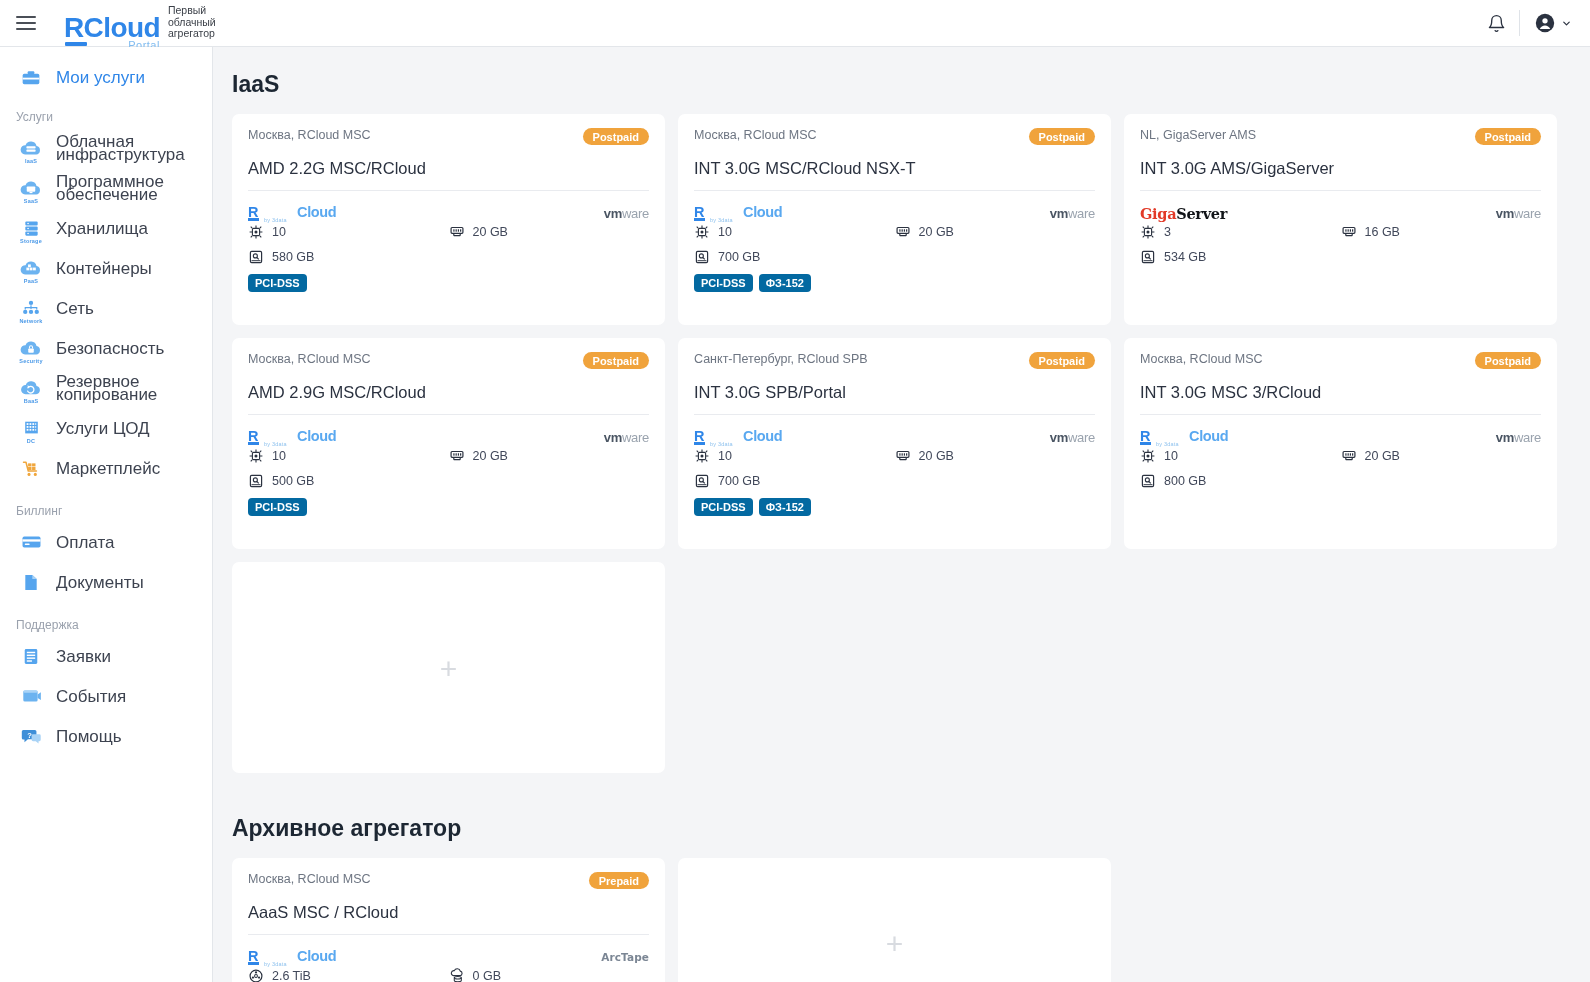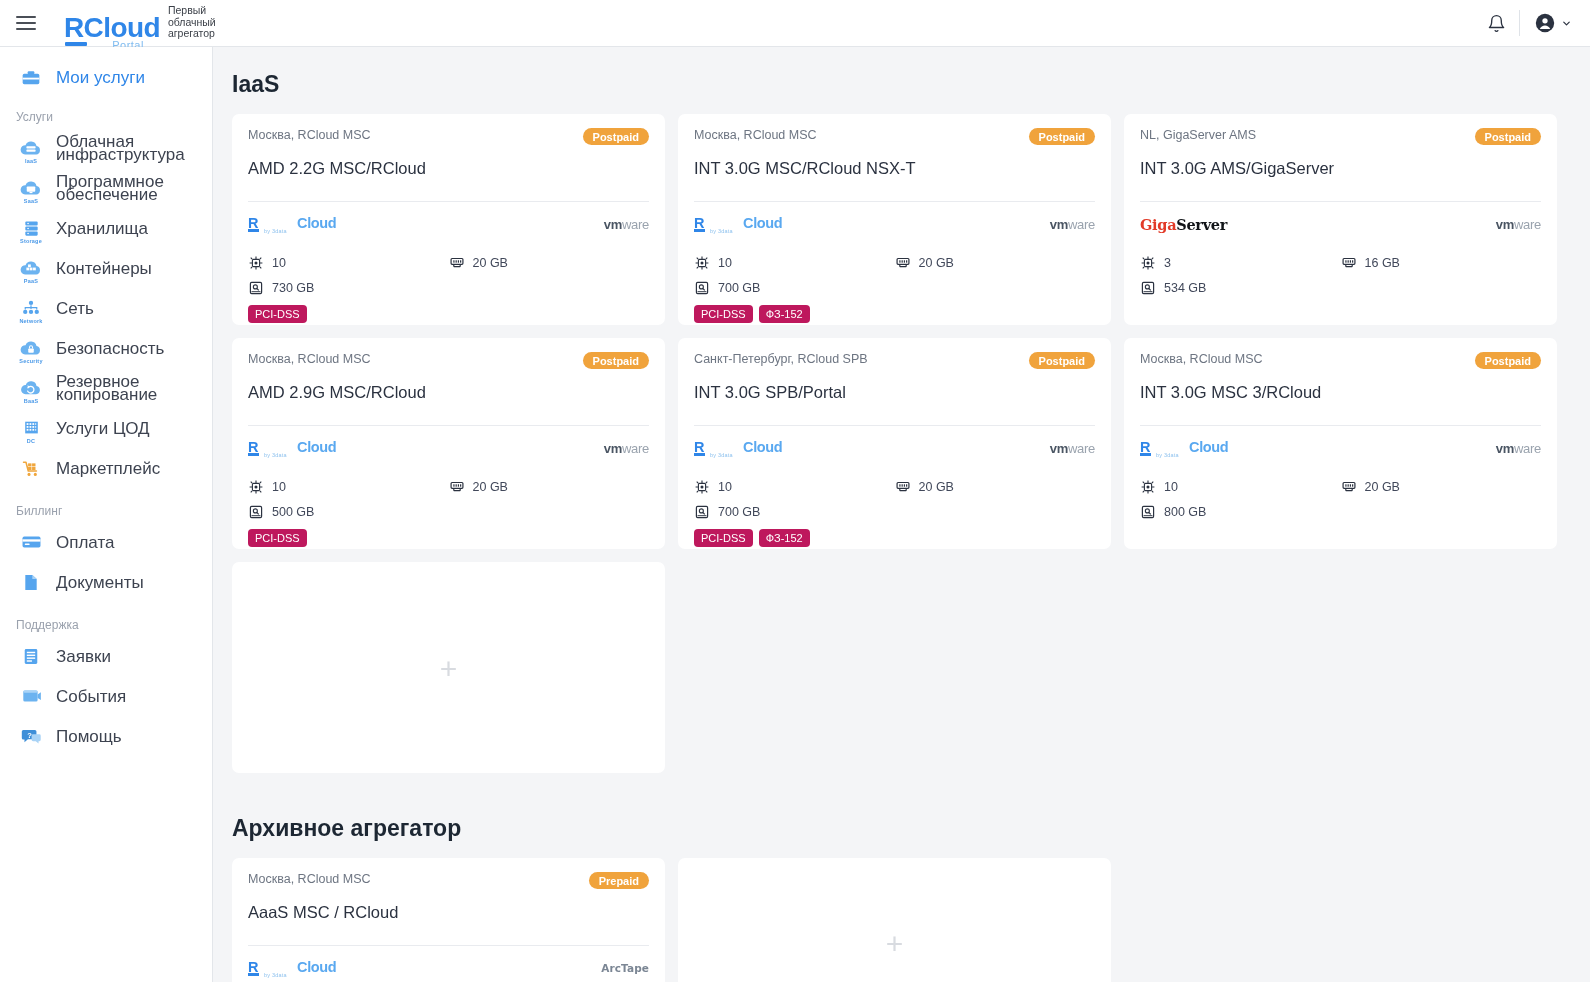--- a/index.html
+++ b/index.html
@@ -18,21 +18,21 @@
   .burger { width: 20px; height: 14px; margin-left: 16px; display: flex;
     flex-direction: column; justify-content: space-between; cursor: pointer; }
   .burger span { display: block; height: 2px; background: #4a4f57; border-radius: 1px; }
   .brand { display: flex; align-items: flex-end; margin-left: 28px; }
   .brand-rcloud { position: relative; display: block; }
   .brand-rcloud .rc-main {
     font-size: 28px; font-weight: bold; color: #2f86e8; letter-spacing: -0.6px;
     line-height: 26px; font-family: "Liberation Sans", sans-serif;
   }
   .brand-rcloud .rc-portal {
-    position: absolute; right: 16px; bottom: -10px;
+    position: absolute; right: 0; bottom: -10px;
     font-size: 11px; color: #7fbbf0; letter-spacing: 0.5px;
   }
   .brand-rcloud .rc-bar {
     position: absolute; left: 1px; bottom: -5px; width: 22px; height: 4px;
     background: #2f86e8; border-radius: 1px;
   }
   .brand-tag {
     margin-left: 8px; margin-bottom: 1px; font-size: 10.5px; line-height: 11.5px;
     color: #3a3f47; white-space: pre-line;
   }
@@ -77,47 +77,47 @@
   .card.arc { height: 170px; }
   .card.empty { background: #ffffff; display: flex; align-items: center;
     justify-content: center; }
   .card-head { display: flex; align-items: flex-start; }
   .card-loc { font-size: 12.5px; color: #6d7582; }
   .badge-pay {
     margin-left: auto; background: #f0a33c; color: #ffffff;
     font-size: 11px; font-weight: bold; border-radius: 10px; padding: 2.5px 10px;
     line-height: 12px;
   }
-  .card-name { font-size: 16.5px; color: #2b3240; margin-top: 14px; padding-bottom: 23px;
+  .card-name { font-size: 16.5px; color: #2b3240; margin-top: 14px; padding-bottom: 12px;
     border-bottom: 1px solid #e9ebef; }
   .logo-row { display: flex; align-items: center; margin-top: 11px; height: 22px; }
   .rcloud-sm { position: relative; width: 56px; height: 20px; }
   .rcloud-sm .r { font-size: 14.5px; font-weight: bold; color: #2f86e8; letter-spacing: -0.4px; }
   .rcloud-sm .c { font-size: 14.5px; font-weight: bold; color: #59a8f0; letter-spacing: -0.4px; padding-left: 39px; }
   .rcloud-sm .bar { position: absolute; left: 0; top: 15px; width: 11px; height: 3px;
     background: #2f86e8; }
   .rcloud-sm .by { position: absolute; left: 16px; top: 14px; font-size: 5.5px;
     color: #8fc2ee; letter-spacing: 0.2px; }
   .giga { font-family: "DejaVu Serif", serif; font-size: 14.5px; font-weight: bold;
     letter-spacing: -0.3px; }
   .giga .g1 { color: #e23a28; }
   .giga .g2 { color: #111418; }
   .vendor { margin-left: auto; }
   .vmw { font-size: 13px; letter-spacing: -0.3px; }
   .vmw .vm { color: #4a5563; font-weight: bold; }
   .vmw .ware { color: #9aa3ae; }
   .arctape { font-size: 10.5px; color: #7b8694; font-weight: bold; letter-spacing: 0.1px;
     font-family: "DejaVu Sans", sans-serif; }
-  .specs { margin-top: 20px; }
+  .specs { margin-top: 0; }
   .spec-row { display: flex; margin-bottom: 9px; }
   .spec { display: flex; align-items: center; width: 204px; }
   .spec .sv { font-size: 12.5px; color: #41485a; margin-left: 8px; }
   .spec svg { display: block; }
   .tags { display: flex; gap: 6px; margin-top: 3px; }
-  .tag { background: #be185d; color: #ffffff; font-size: 11px; font-weight: normal;
+  .tag { background: #0369a1; color: #ffffff; font-size: 11px; font-weight: bold;
     border-radius: 4px; padding: 3px 7px; line-height: 12px; }
   .plus { color: #d8dbe0; font-size: 30px; line-height: 30px; font-weight: 300; }
 </style>
 </head>
 <body>
 
 <div class="topbar">
   <div class="burger">
     <span></span>
       <span></span>
@@ -410,21 +410,21 @@
           </span>
         </div>
         <div class="spec-row">
           <span class="spec">
             <svg width="16" height="16" viewBox="0 0 20 20">
                 <rect x="3" y="3" width="14" height="14" rx="1.6" fill="none" stroke="#2b3240" stroke-width="1.5"></rect>
                 <circle cx="9.2" cy="8.6" r="2.5" fill="none" stroke="#2b3240" stroke-width="1.4"></circle>
                 <path d="M11 10.4l2.4 2.6" stroke="#2b3240" stroke-width="1.4"></path>
                 <path d="M4.4 14.6h11.2" stroke="#2b3240" stroke-width="1.2"></path>
               </svg>
-            <span class="sv">730 GB</span>
+            <span class="sv">580 GB</span>
           </span>
         </div>
       </div>
       <div class="tags">
         <span class="tag">PCI-DSS</span>
       </div>
     </div>
 
     <div class="card iaas">
       <div class="card-head">

